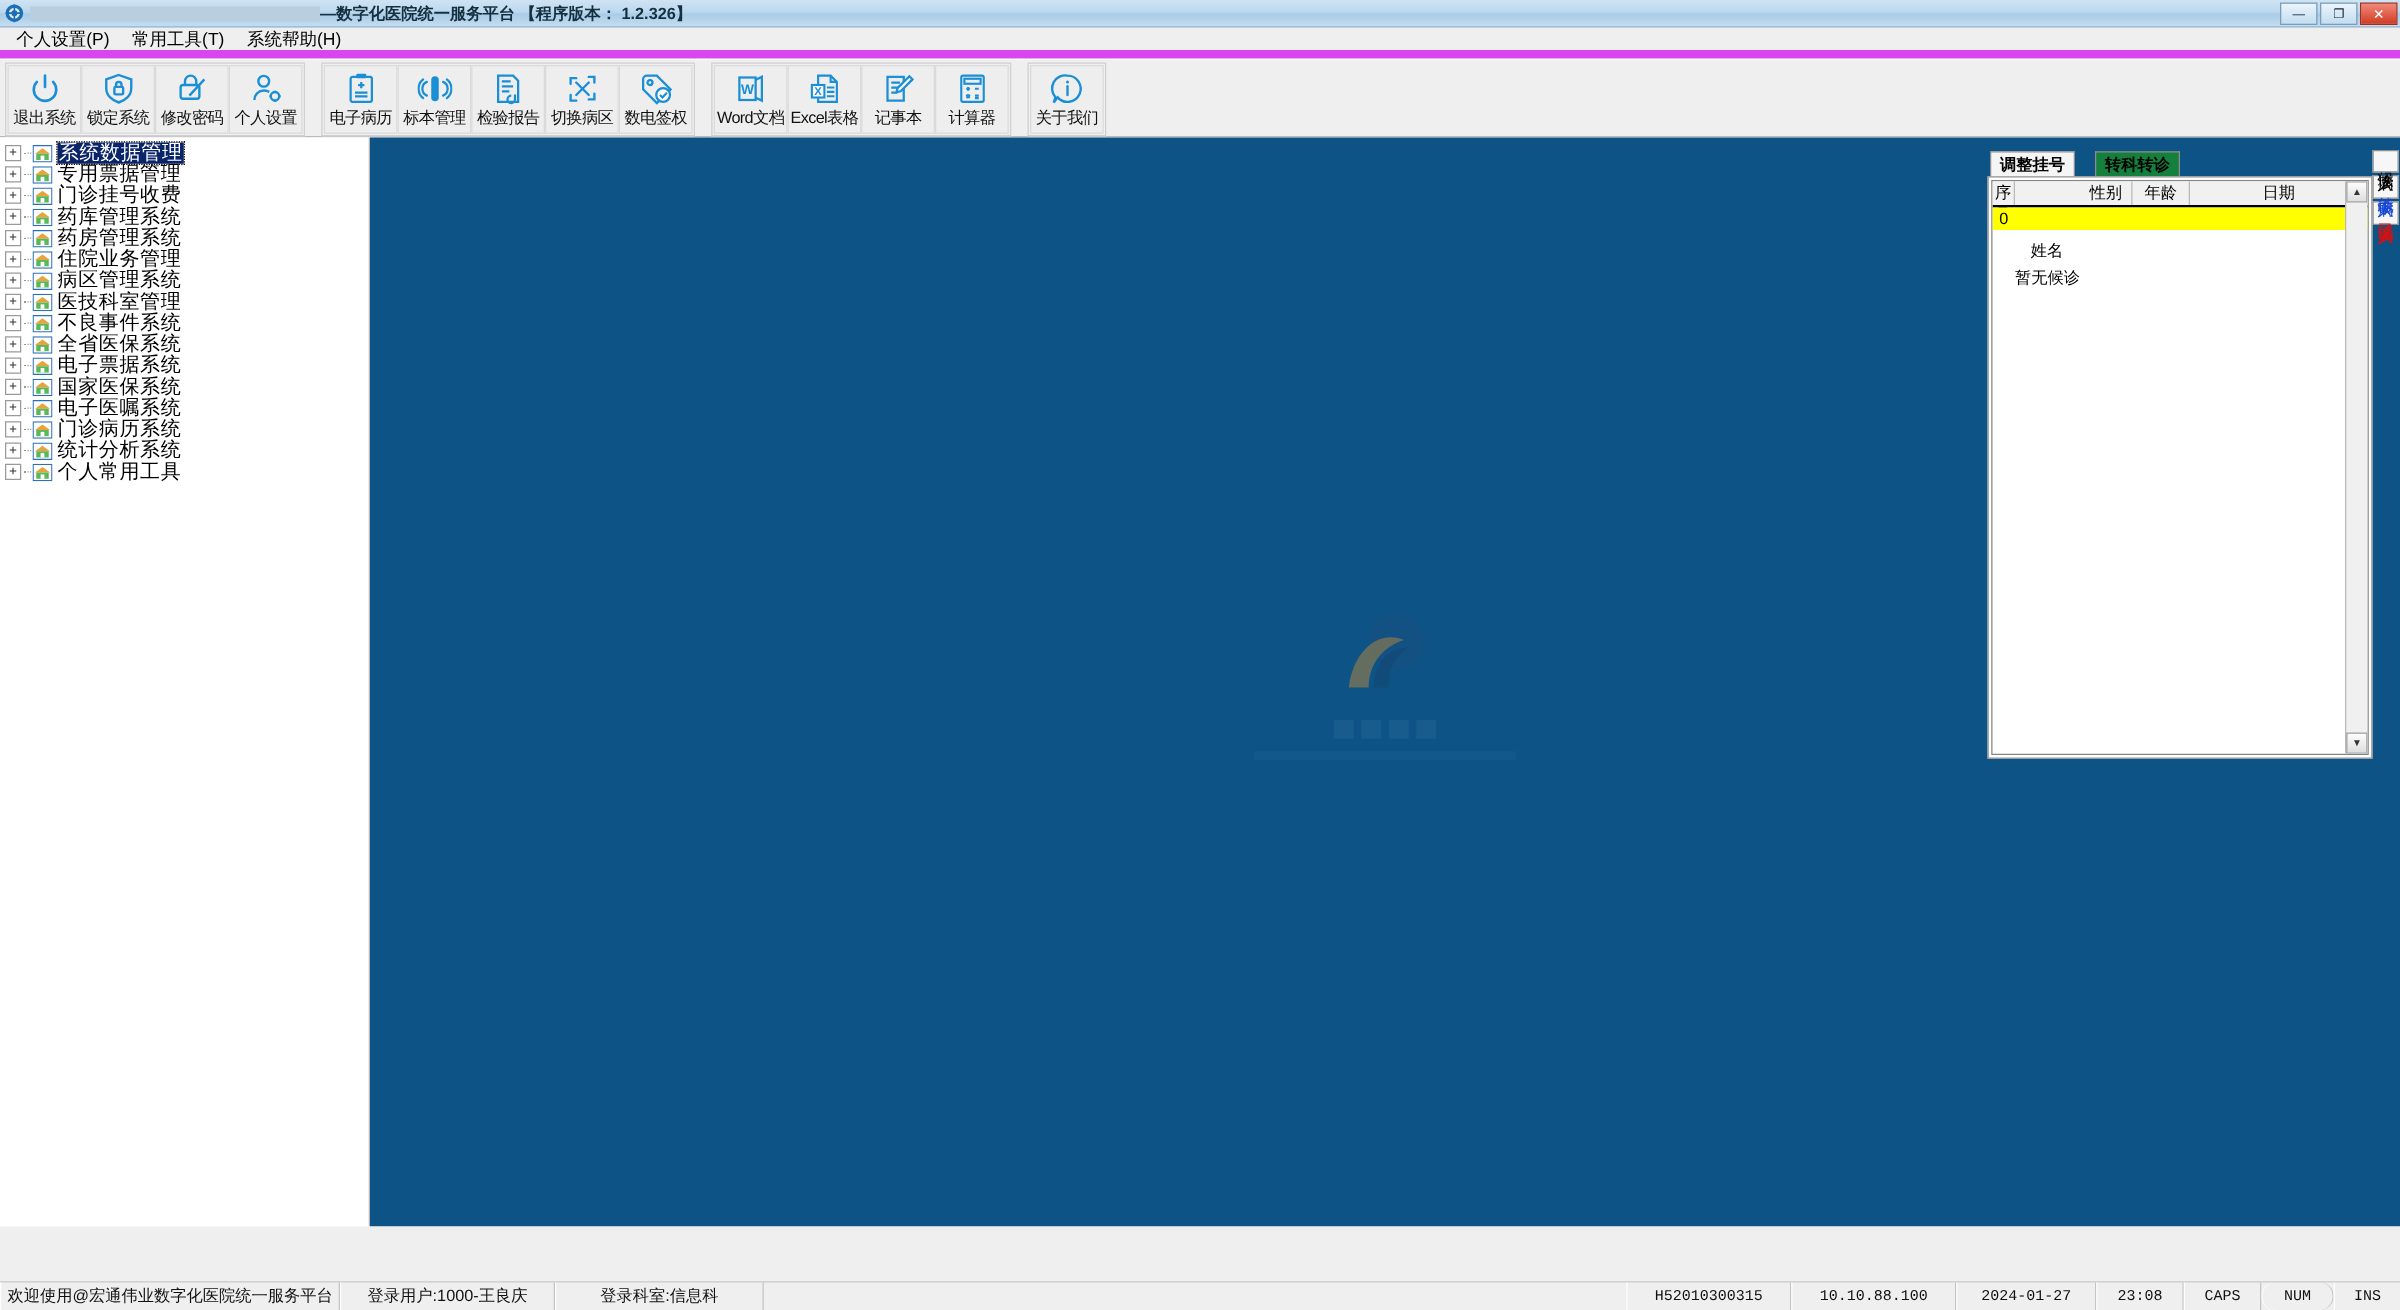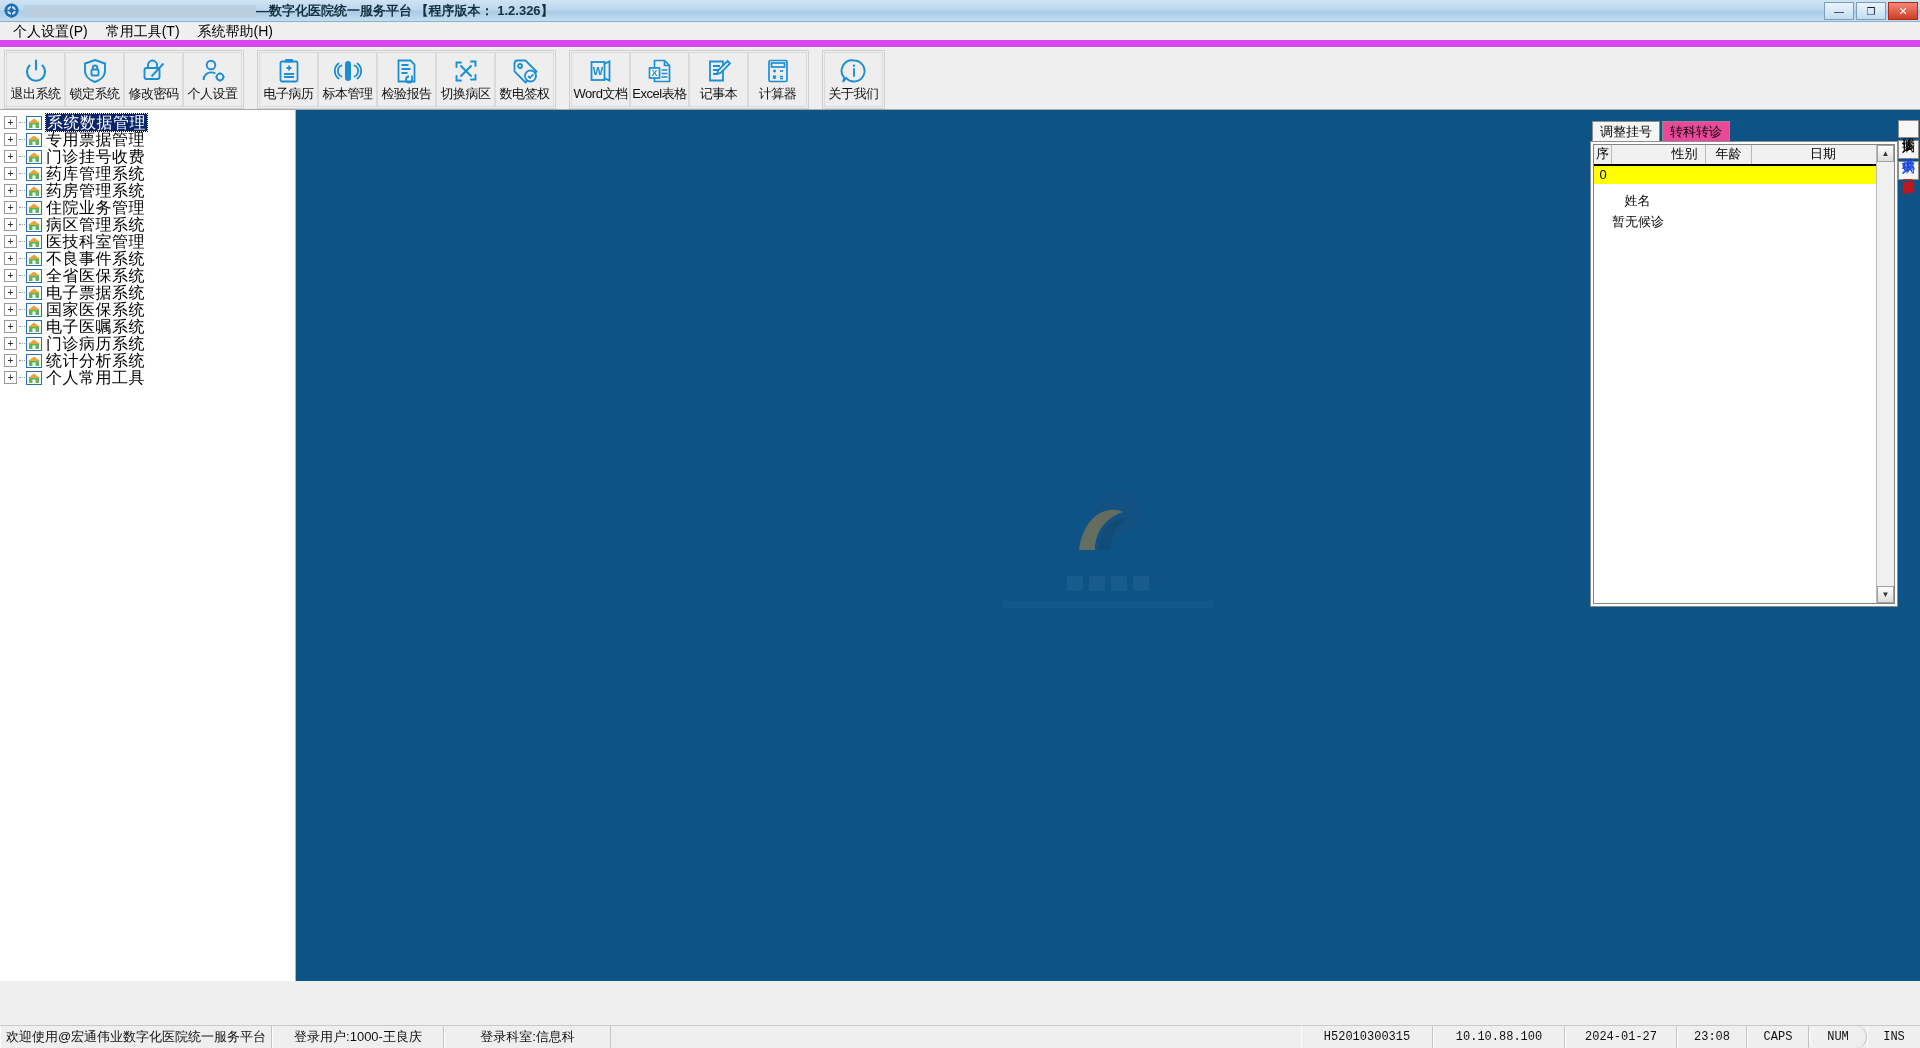--- a/index.html
+++ b/index.html
@@ -78,23 +78,23 @@
   .desk{flex:1 1 auto;background:#0d5385;position:relative;overflow:hidden;}
   .watermark{position:absolute;left:50%;top:50%;transform:translate(-50%,-50%);
              text-align:center;opacity:0.45;}
   .wm-logo{width:86px;height:86px;margin:0 auto;position:relative;}
   .wm-bars{display:flex;gap:6px;justify-content:center;margin-top:6px;}
   .wm-bar{width:16px;height:15px;background:#2a6a9e;opacity:.85;}
   .wm-sub{margin-top:10px;height:7px;width:210px;background:#2a6a9e;opacity:.5;}
 
   
   .rightwrap{position:absolute;right:22px;top:10px;width:308px;}
-  .rtabs{display:flex;gap:2px;padding-left:2px;}
+  .rtabs{display:flex;gap:16px;padding-left:2px;font-weight:bold;}
   .rtab{font-size:13px;padding:2px 7px 3px;border:1px solid #8d8d8d;
-        border-bottom:none;background:#ec4899;line-height:15px;color:#000;
+        border-bottom:none;background:#15803d;line-height:15px;color:#000;
         position:relative;top:1px;}
   .rtab.active{background:#f5f5f5;}
   .rpanel{border:1px solid #8d8d8d;background:#ffffff;height:466px;
           box-sizing:border-box;display:flex;flex-direction:column;position:relative;}
   .rgrid{flex:1 1 auto;display:flex;flex-direction:column;margin:2px;border:1px solid #848484;
          background:#fff;position:relative;overflow:hidden;}
   .rhead{display:flex;background:#f1f1f1;border-bottom:2px solid #000;height:19px;}
   .rhead div{font-size:13px;text-align:center;line-height:18px;color:#000;
              border-right:1px solid #b9b9b9;box-sizing:border-box;}
   .c0{width:18px;}.c1{width:52px;margin-top:47px;}.c2{width:42px;}.c3{width:46px;}.c4{flex:1 1 auto;border-right:none !important;}

